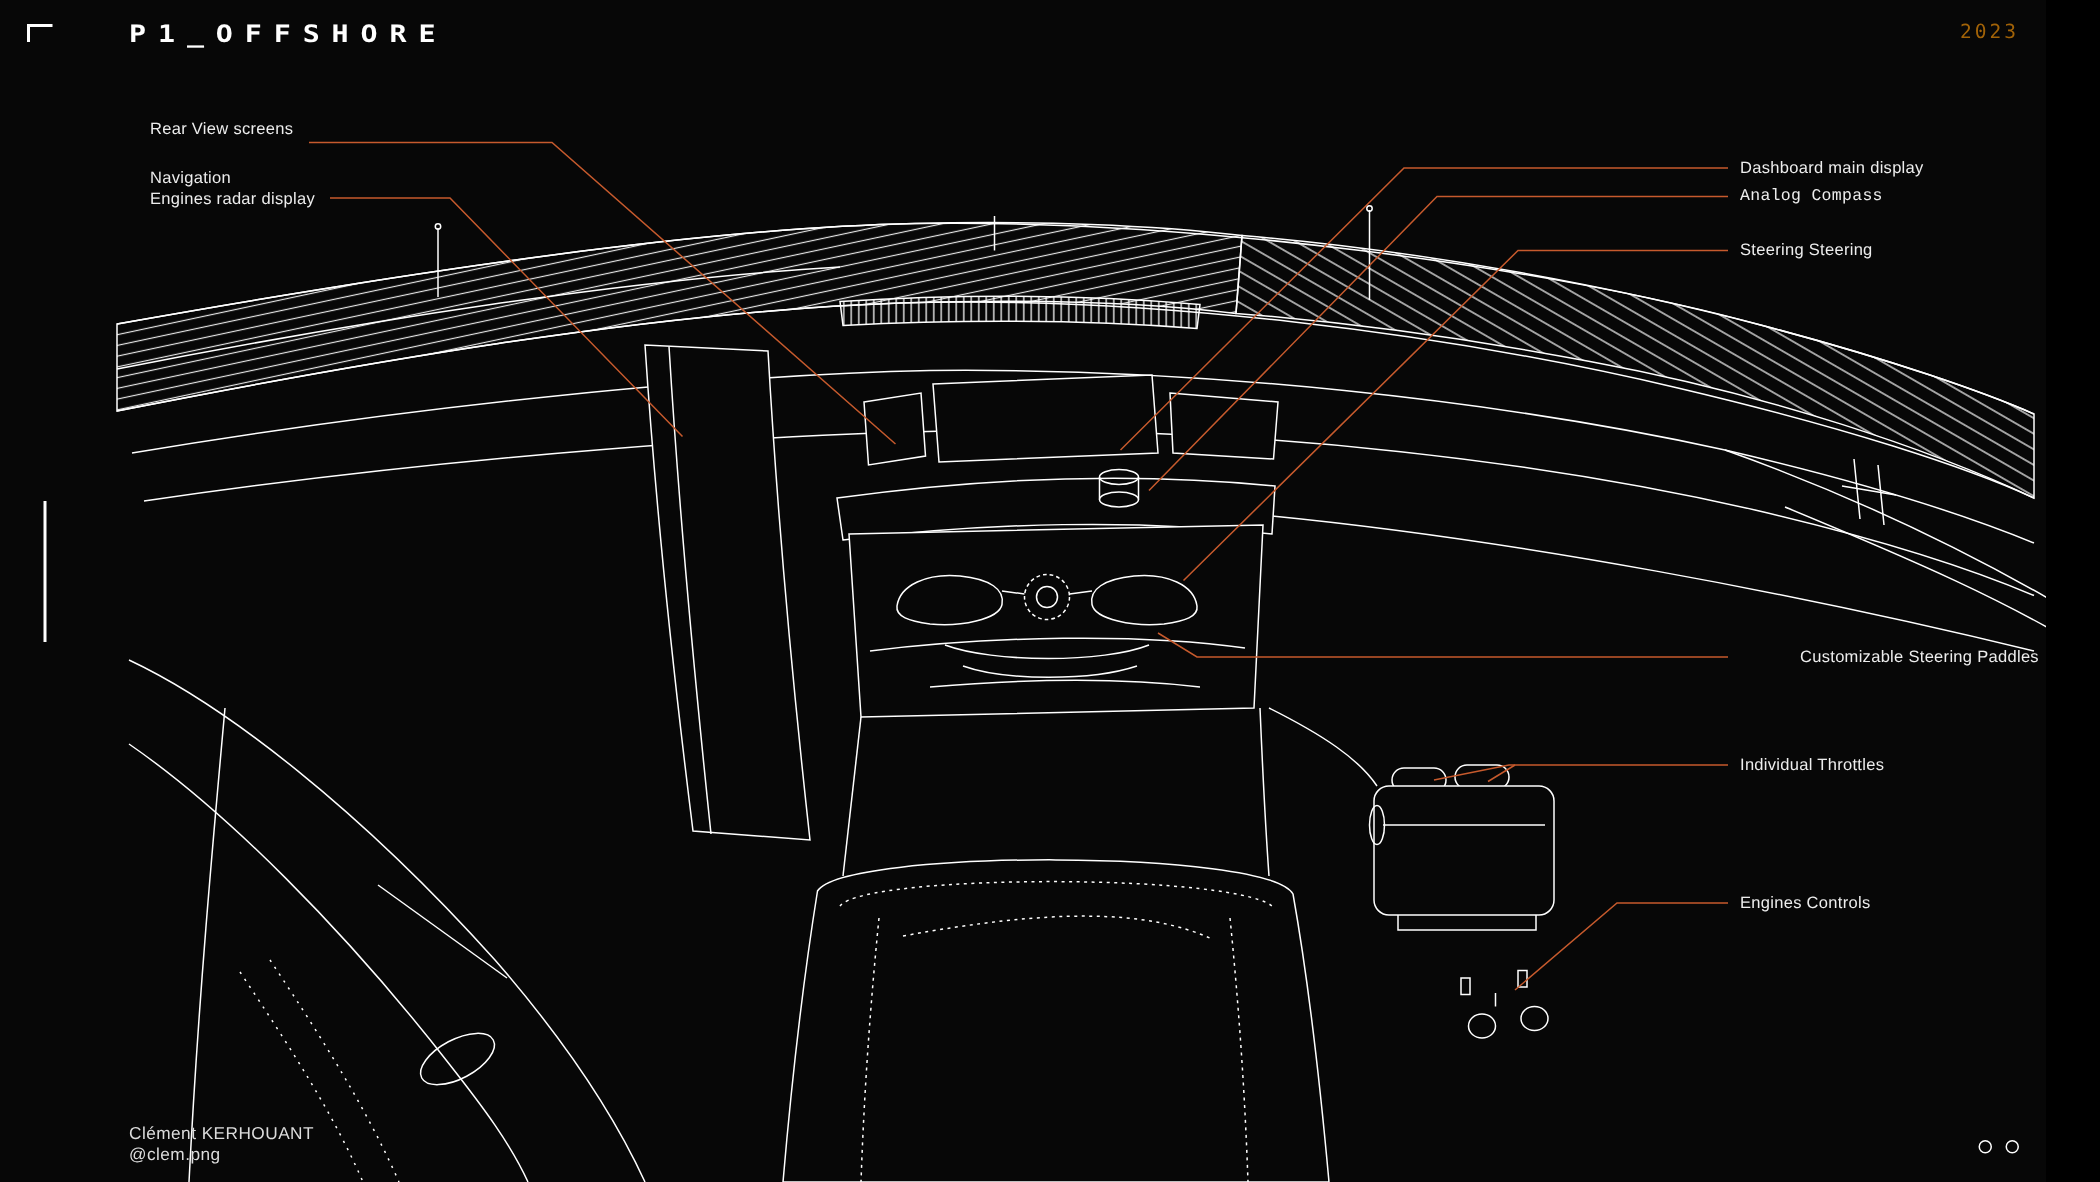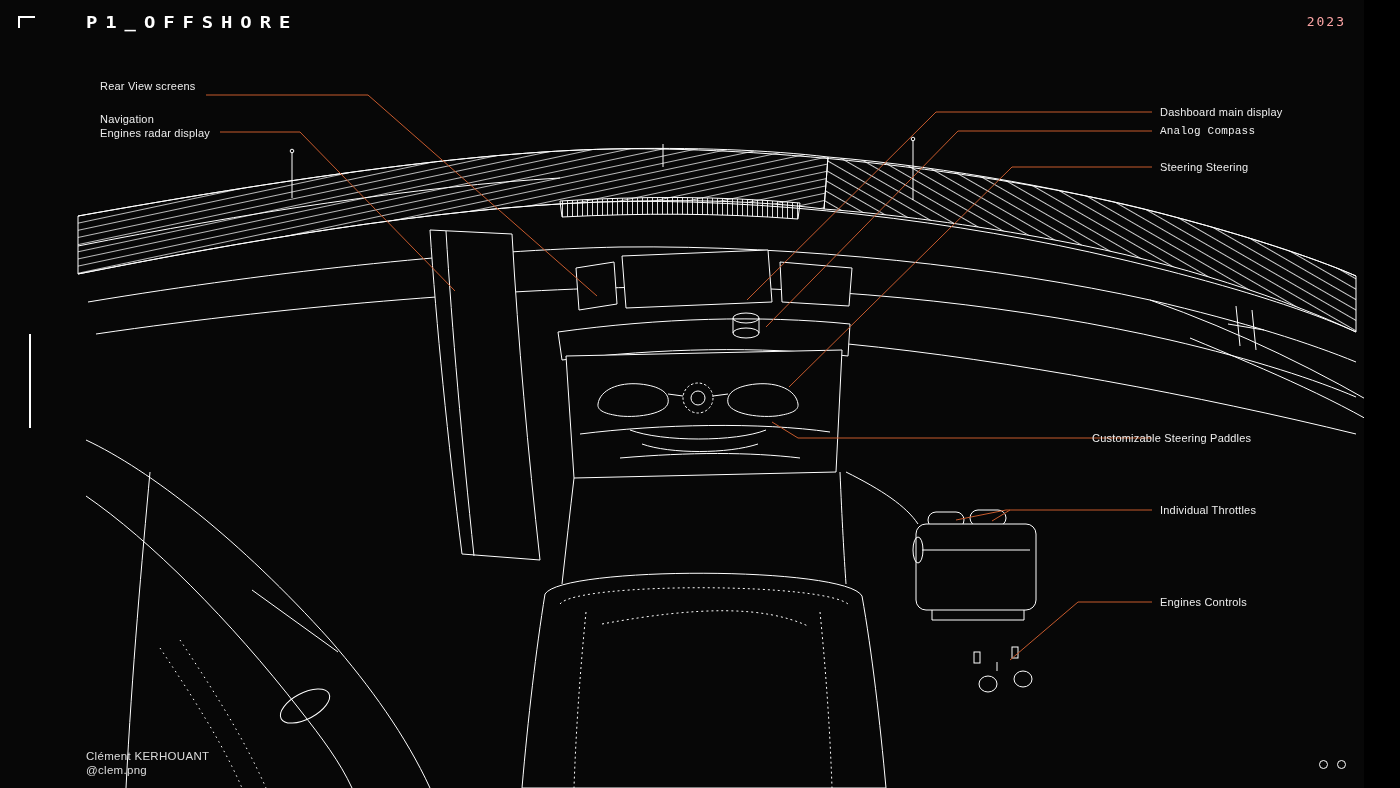--- a/index.html
+++ b/index.html
@@ -17,21 +17,21 @@
   .title{
     position:absolute;left:86px;top:13px;
     font-family:"DejaVu Sans Mono",monospace;
     font-size:16px;font-weight:700;color:#fff;
     letter-spacing:0.42em;transform:scaleX(1.18);transform-origin:left center;
     white-space:nowrap;
   }
   .year{
     position:absolute;right:18px;top:14px;
     font-family:"DejaVu Sans Mono",monospace;
-    font-size:13px;letter-spacing:2px;color:#fca5a5;
+    font-size:13px;letter-spacing:2px;color:#a16207;
   }
   .corner{
     position:absolute;left:18px;top:16px;width:15px;height:10px;
     border-left:2px solid var(--c-line);border-top:2px solid var(--c-line);
   }
   .tick{position:absolute;width:2px;background:var(--c-line);}
   .tick-left{left:29px;top:334px;height:94px;}
   .tick-right{left:1395px;top:296px;height:94px;}
   .credits{
     position:absolute;left:86px;top:749px;font-size:11.5px;line-height:14px;
@@ -173,21 +173,21 @@
   <div class="tick tick-right"></div>
 
   <div class="callout" style="left:100px;top:80px;">Rear View screens</div>
   <div class="callout" style="left:100px;top:113px;">
     <div>Navigation</div>
     <div>Engines radar display</div>
   </div>
   <div class="callout" style="left:1160px;top:106px;">Dashboard main display</div>
   <div class="callout" style="left:1160px;top:125px;font-family:Liberation Mono, monospace;">Analog Compass</div>
   <div class="callout" style="left:1160px;top:161px;">Steering Steering</div>
-  <div class="callout" style="left:1092px;top:432px;">Customizable Steering Paddles</div>
+  <div class="callout" style="left:1200px;top:432px;">Customizable Steering Paddles</div>
   <div class="callout" style="left:1160px;top:504px;">Individual Throttles</div>
   <div class="callout" style="left:1160px;top:596px;">Engines Controls</div>
 
   <div class="credits">
     <div>Clément KERHOUANT</div>
     <div>@clem.png</div>
   </div>
   <div class="dots">
     <span class="dot"></span>
     <span class="dot"></span>

